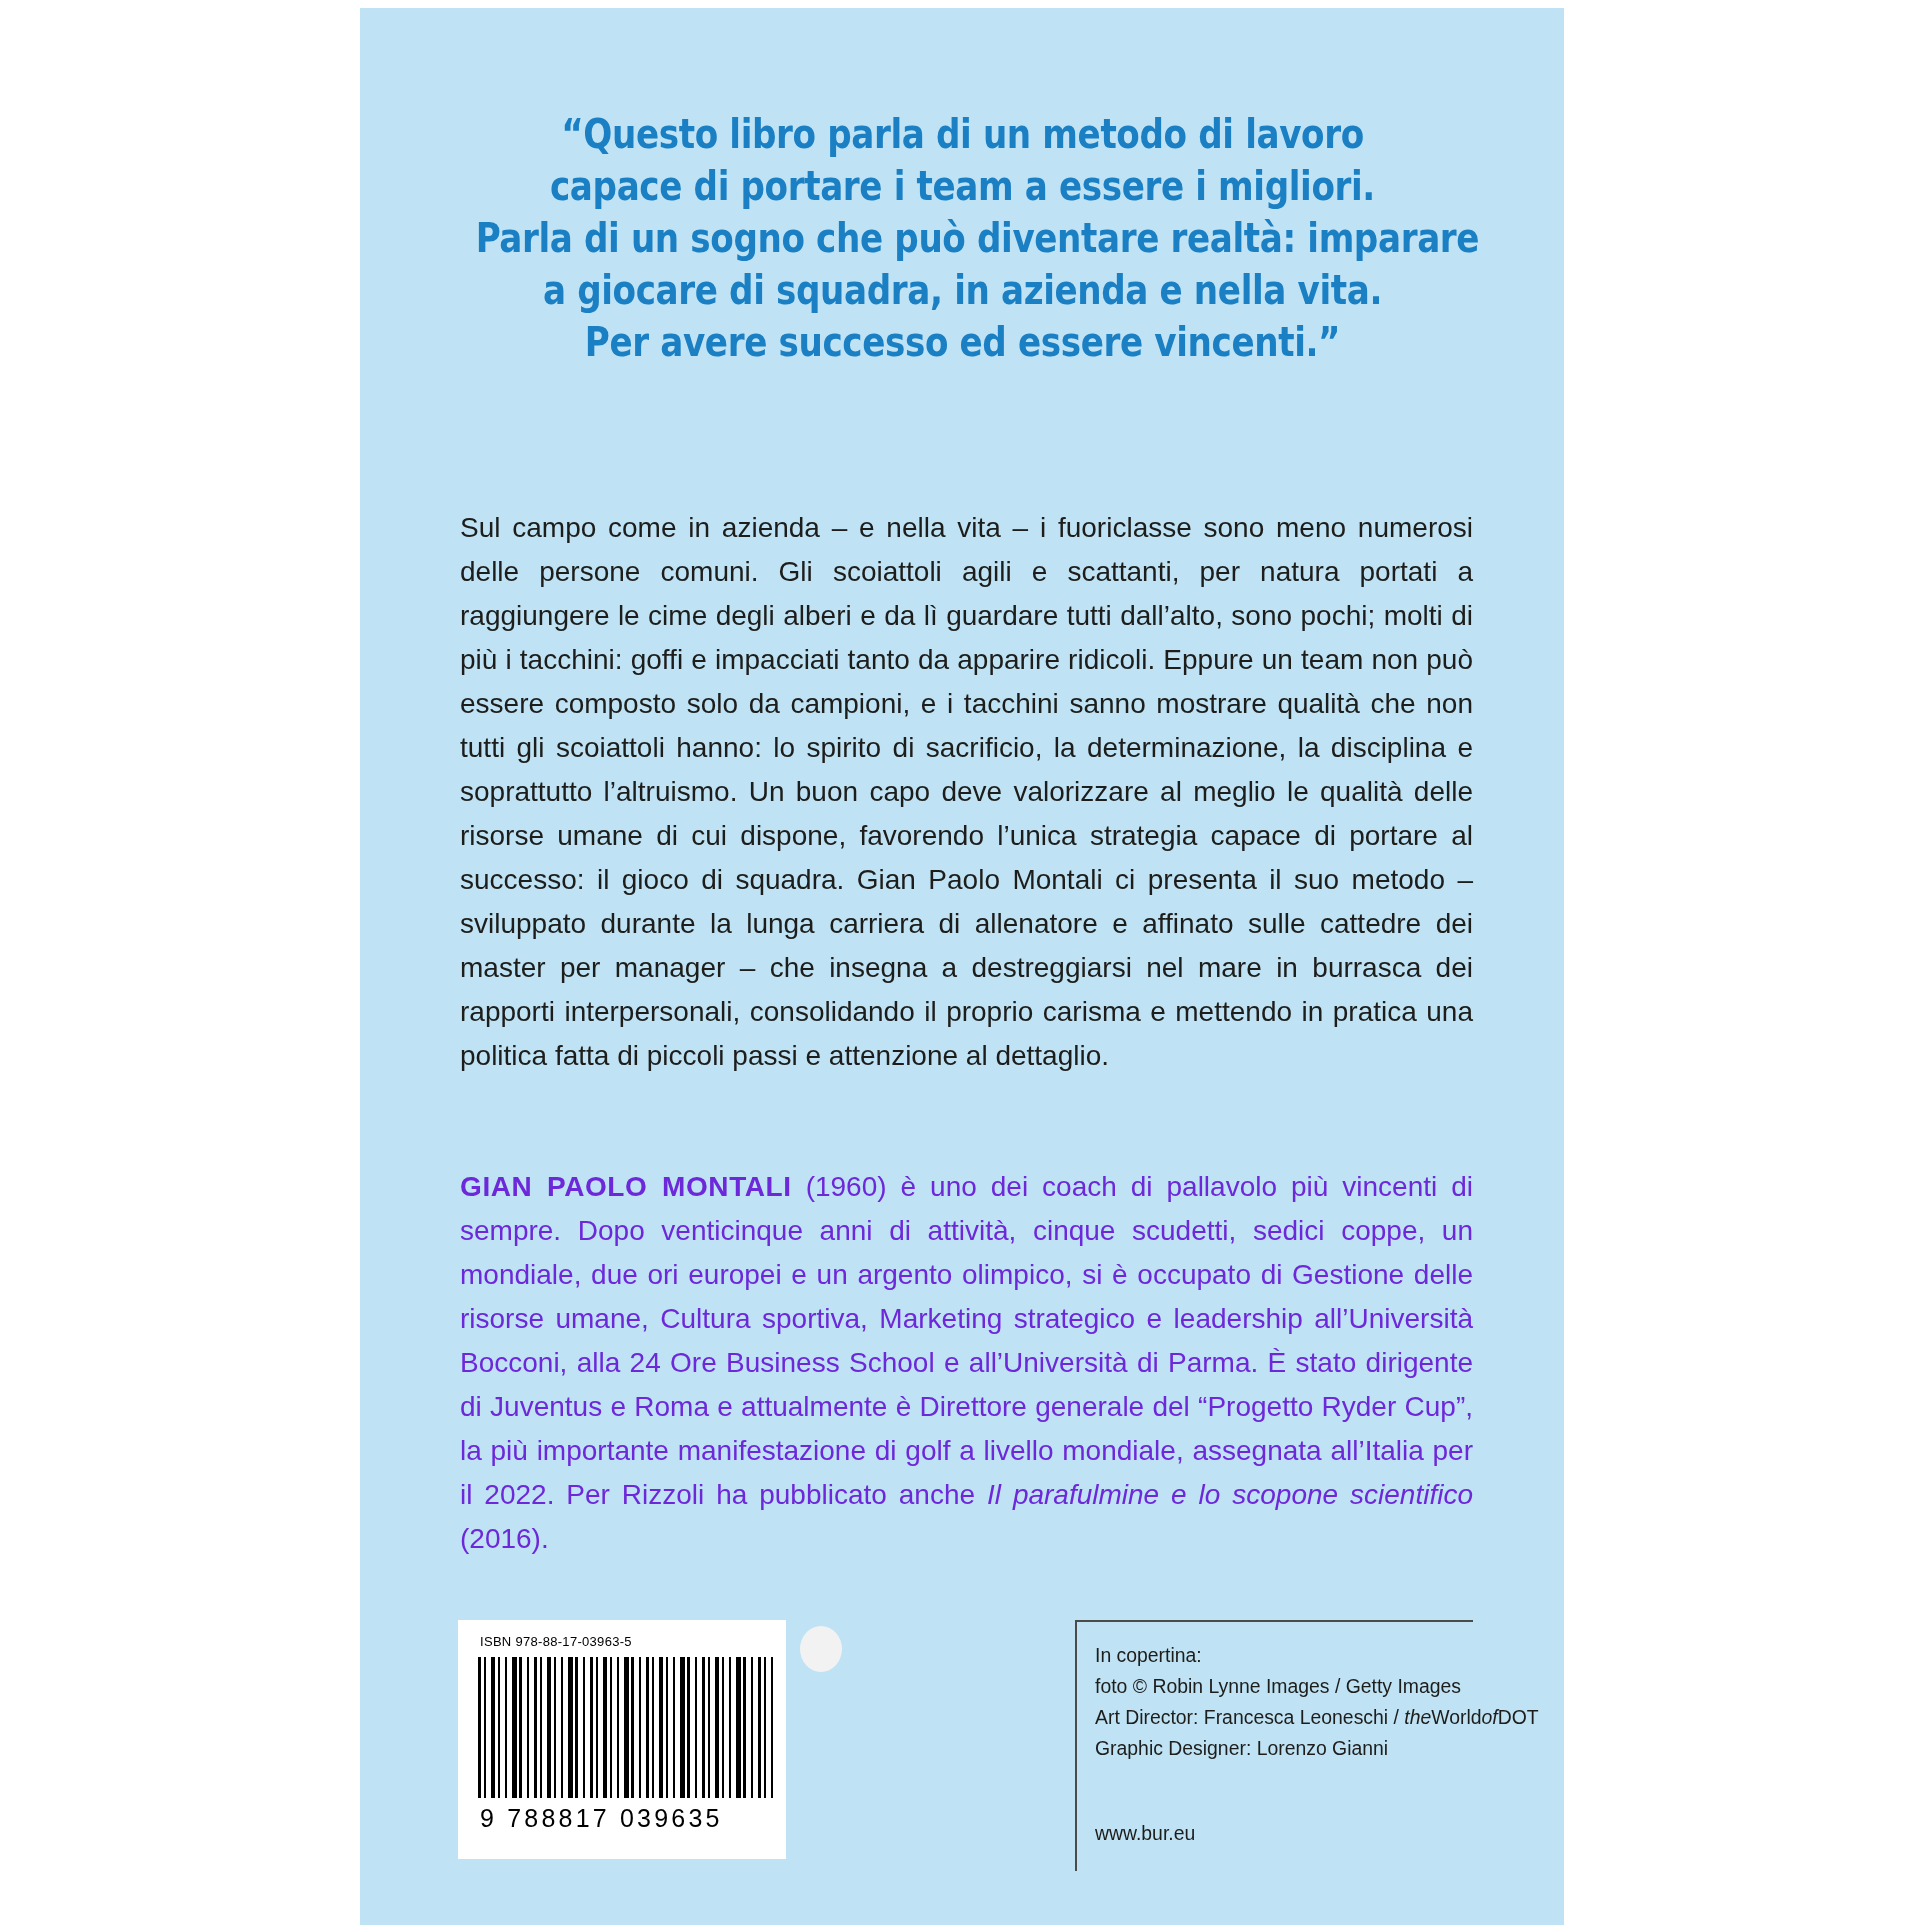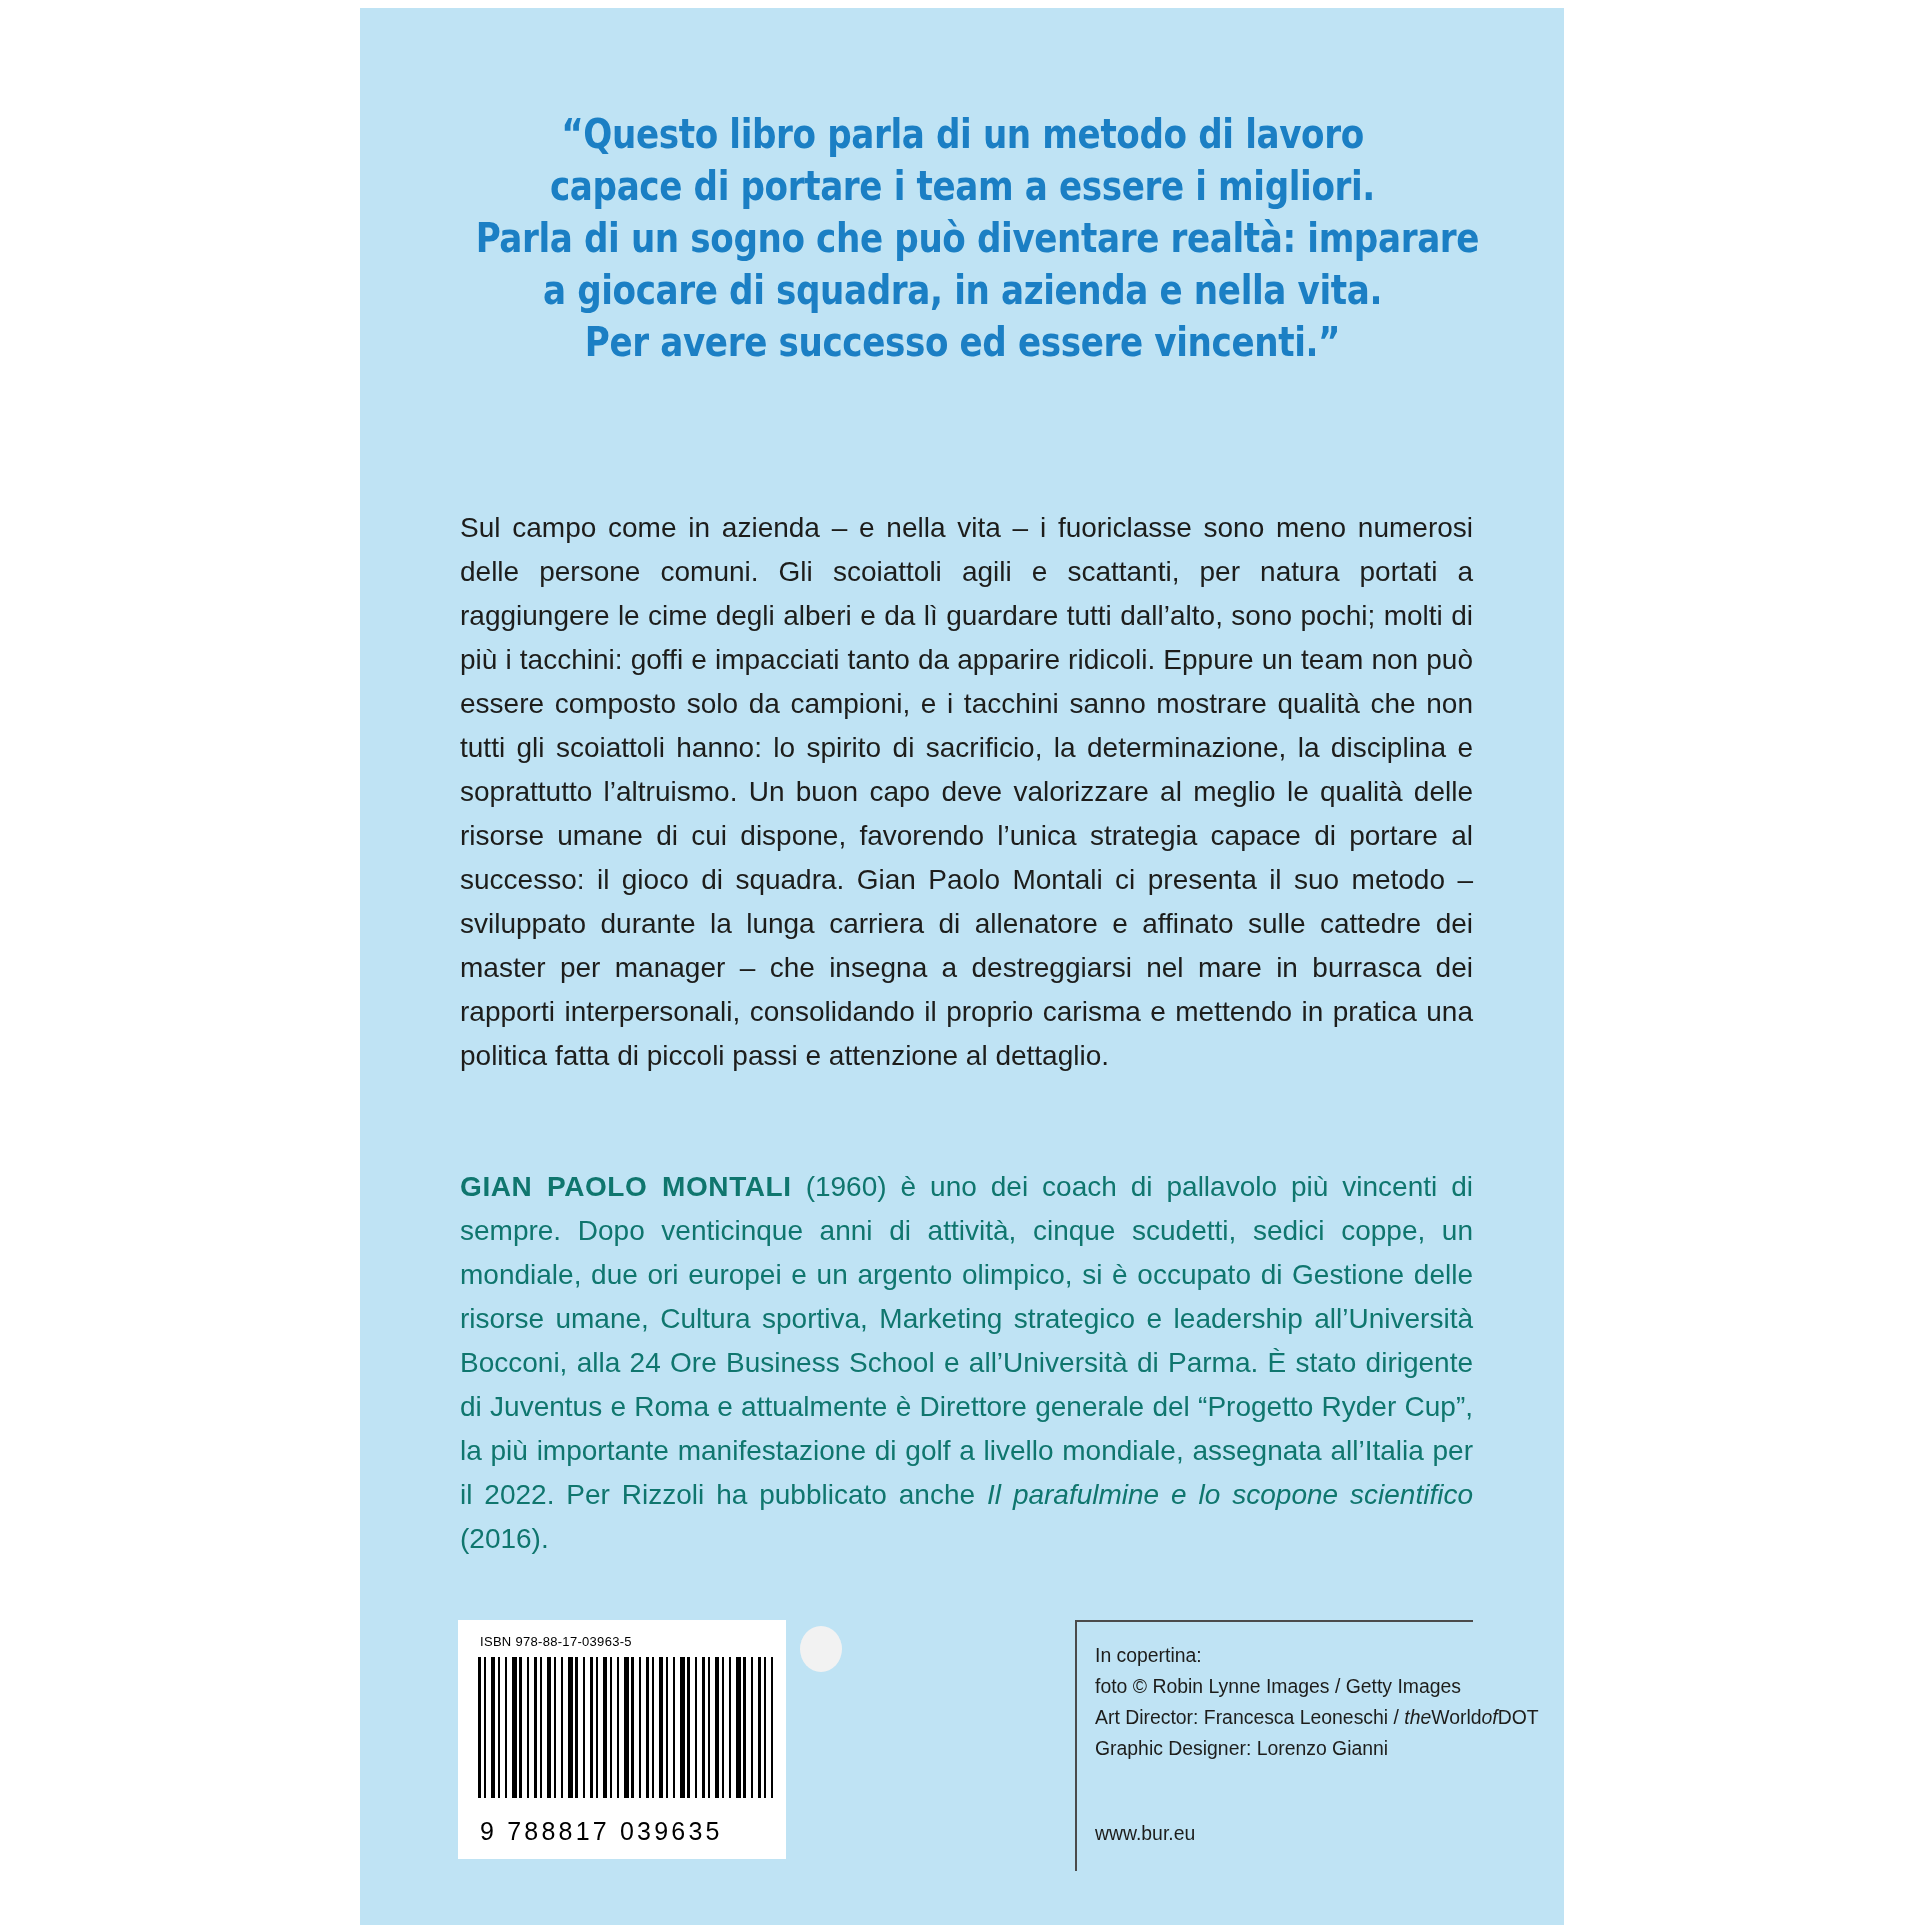--- a/index.html
+++ b/index.html
@@ -60,21 +60,21 @@
     font-size: 28px;
     line-height: 44px;
     text-align: justify;
     text-justify: inter-word;
   }
   .bio {
     position: absolute;
     left: 10px;
     top: 1157px;
     width: 1013px;
-    color: #0f766e;
+    color: #6d28d9;
     font-family: "Liberation Sans", sans-serif;
     font-size: 28px;
     line-height: 44px;
     text-align: justify;
     text-justify: inter-word;
   }
   .bio .author-name {
     font-weight: bold;
     letter-spacing: 0.6px;
   }
@@ -120,21 +120,21 @@
         #000 27px, #000 29px, #fff 29px, #fff 34px,
         #000 34px, #000 39px, #fff 39px, #fff 41px,
         #000 41px, #000 44px, #fff 44px, #fff 49px,
         #000 49px, #000 51px, #fff 51px, #fff 56px);
   }
   .barcode-digits {
     font-family: "Liberation Sans", sans-serif;
     font-size: 25px;
     letter-spacing: 3.2px;
     color: #000;
-    margin-top: 19px;
+    margin-top: 6px;
     margin-left: 6px;
   }
   .ellipse-dot {
     position: absolute;
     left: 350px;
     top: 6px;
     width: 42px;
     height: 46px;
     border-radius: 50%;
     background: #f2f2f2;

